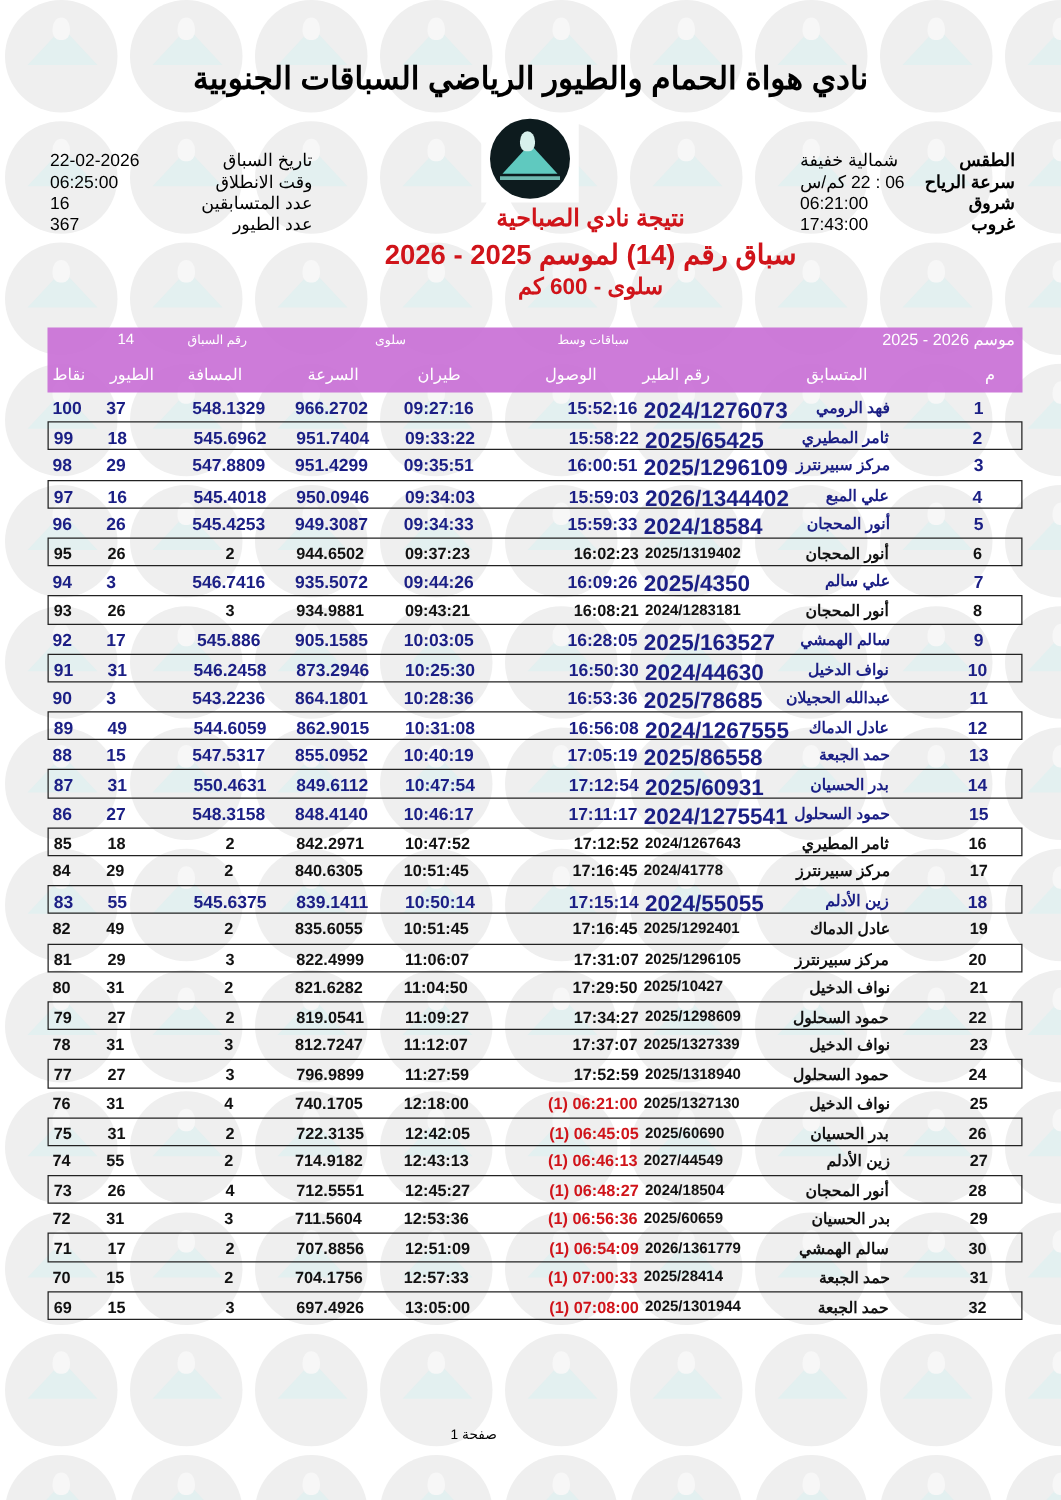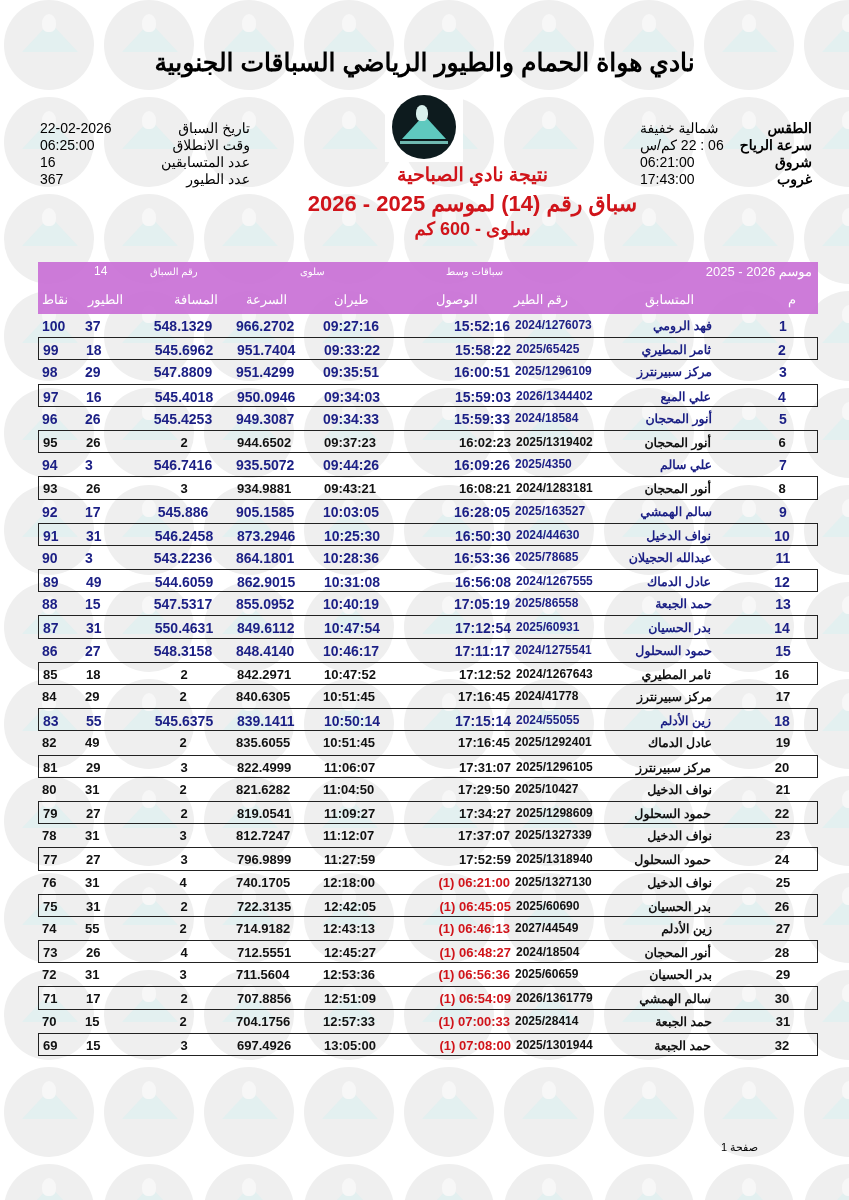--- a/index.html
+++ b/index.html
@@ -76,32 +76,32 @@
   .hdr-cols span { position: absolute; top: 0; direction: rtl; }
   .row {
     position: relative; height: 23.2px; font-size: 13.5px;
   }
   .row.boxed { border: 1.3px solid #222; box-sizing: border-box; }
   .row span { position: absolute; top: 4px; white-space: nowrap; }
   .row.hi { color: #1b1f85; font-weight: bold; font-size: 14px; }
   .row.lo { color: #111; font-weight: bold; font-size: 13px; }
   .row.lo .c-name, .row.hi .c-name { font-size: 12.5px; }
   .row .c-ring { font-size: 12px; }
-  .row.hi .c-ring { font-size: 12px; }
+  .row.hi .c-ring { font-size: 18px; }
   .c-points { left: 4px; }
   .c-birds { left: 47px; }
   .c-dist { left: 105px; width: 80px; text-align: center; }
   .c-speed { left: 198px; }
   .c-flight { left: 285px; }
   .c-arrival { left: 372px; width: 100px; text-align: right; }
   .c-ring { left: 477px; }
   .c-name { right: 106px; direction: rtl; }
   .c-rank { right: 20px; width: 30px; text-align: center; }
   .late { color: #d0141a; }
-  .footer { position: absolute; top: 1141px; left: 0; width: 758px; text-align: right; font-size: 11px; direction: rtl; }
+  .footer { position: absolute; top: 1141px; left: 0; width: 758px; text-align: center; font-size: 11px; direction: rtl; }
 </style>
 </head>
 <body>
 
 <div class="wm-layer" id="wm">
     <div class="wm" style="left: 4px; top: 0px;"></div>
     <div class="wm" style="left: 104px; top: 0px;"></div>
     <div class="wm" style="left: 204px; top: 0px;"></div>
     <div class="wm" style="left: 304px; top: 0px;"></div>
     <div class="wm" style="left: 404px; top: 0px;"></div>
@@ -281,21 +281,21 @@
         <span style="left:112px">رقم السباق</span>
         <span style="left:56px;font-size:12px;top:0">14</span>
       </div>
       <div class="hdr-cols">
         <span style="right:22px">م</span>
         <span style="right:124px">المتسابق</span>
         <span style="left:476px">رقم الطير</span>
         <span style="left:398px">الوصول</span>
         <span style="left:296px">طيران</span>
         <span style="left:208px">السرعة</span>
-        <span style="left:136px">المسافة</span>
+        <span style="left:112px">المسافة</span>
         <span style="left:50px">الطيور</span>
         <span style="left:4px">نقاط</span>
       </div>
     </div>
     <div id="rows">
         <div class="row hi">
           <span class="c-points">100</span>
           <span class="c-birds">37</span>
           <span class="c-dist">548.1329</span>
           <span class="c-speed">966.2702</span>

